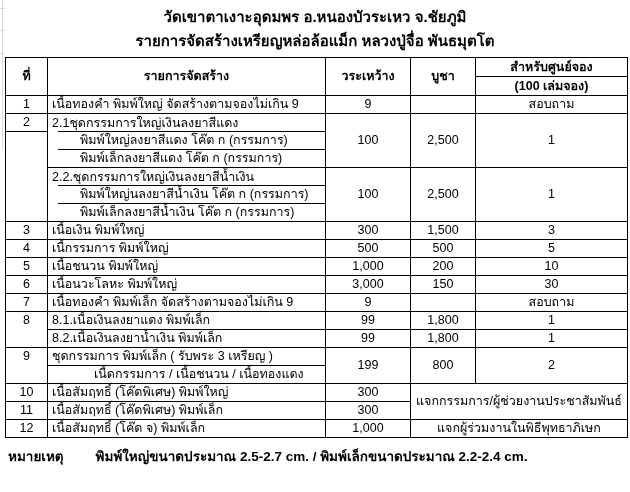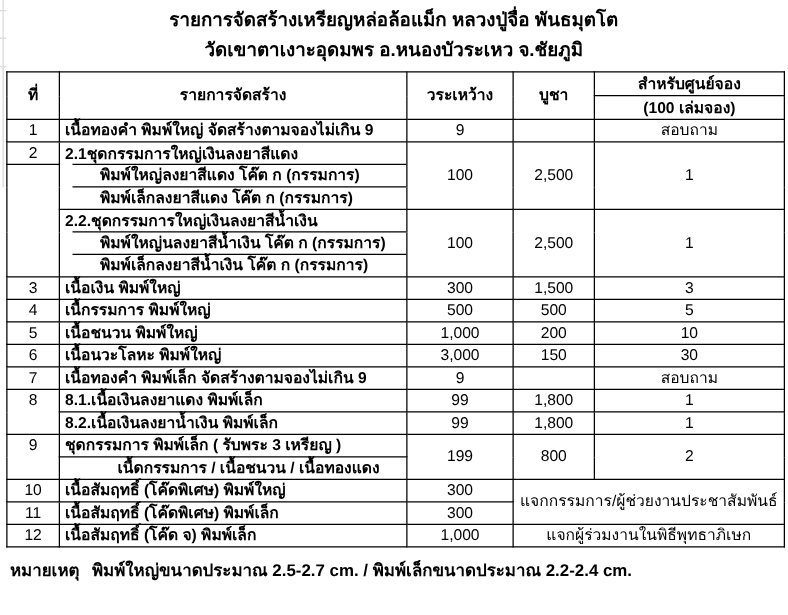--- a/index.html
+++ b/index.html
@@ -27,49 +27,49 @@
     padding:0 4px;
     font-size:12.5px;
     line-height:1.15;
     vertical-align:middle;
     white-space:nowrap;
   }
   tr.hrow{height:19px;}
   tr.brow{height:18px;}
   td.hd{font-weight:bold;text-align:center;}
   td.c{text-align:center;}
-  td.desc{font-weight:bold;margin-left:48px;}
+  td.desc{font-weight:normal;margin-left:48px;}
   td.ind{padding-left:32px;}
   td.ind2{padding-left:46px;}
   td.vtop{vertical-align:top;padding-top:1px;}
   
   td.pb{border-bottom:none;position:relative;}
   td.pb::after{
     content:"";position:absolute;left:10px;right:0;bottom:0;height:1px;background:#000;
   }
   td.nt{border-top:none;}
   .footnote{
     margin:7px 0 0 8px;
     font-weight:bold;
     font-size:13.5px;
     white-space:nowrap;
   }
-  .footnote .fn-text{margin-left:10px;}
+  .footnote .fn-text{margin-left:32px;}
 </style>
 </head>
 <body>
 
 <div class="gridline gl-left"></div>
 <div class="gridline gl-tick" style="top:8px;"></div>
 <div class="gridline gl-tick" style="top:30px;"></div>
 <div class="gridline gl-tick" style="top:53px;"></div>
 
 <div class="title-block">
+  <div class="title-line">วัดเขาตาเงาะอุดมพร อ.หนองบัวระเหว จ.ชัยภูมิ</div>
   <div class="title-line">รายการจัดสร้างเหรียญหล่อล้อแม็ก หลวงปู่จื่อ พันธมุตโต</div>
-  <div class="title-line">วัดเขาตาเงาะอุดมพร อ.หนองบัวระเหว จ.ชัยภูมิ</div>
 </div>
 
 <table class="main">
   <colgroup>
     <col style="width:42px">
       <col style="width:278px">
       <col style="width:85px">
       <col style="width:65px">
       <col style="width:152px">
   </colgroup>

